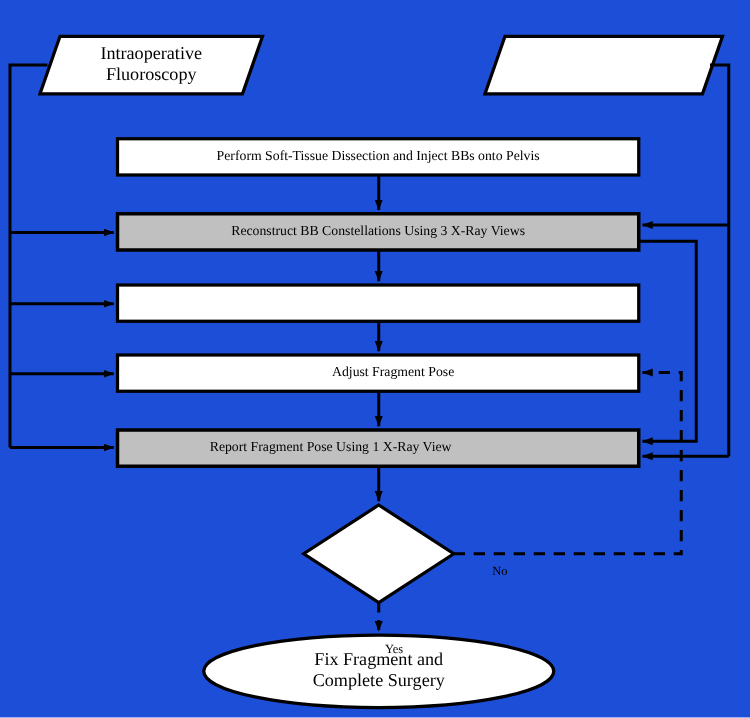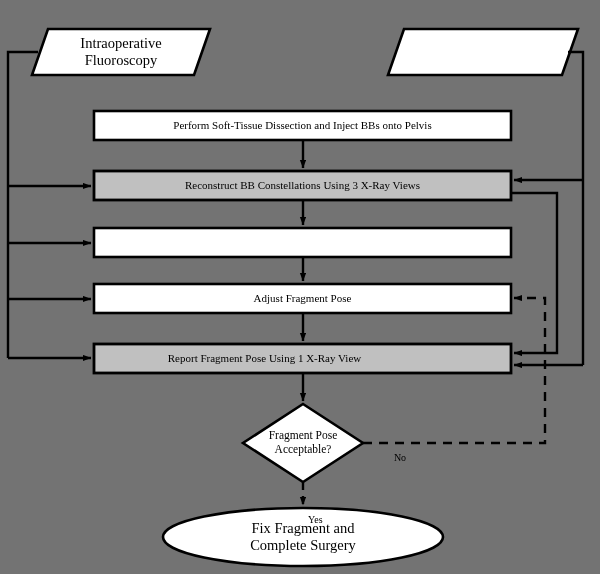--- a/index.html
+++ b/index.html
@@ -7,21 +7,21 @@
     padding: 0;
     background: #ffffff;
   }
   body {
     font-family: "Liberation Serif", "DejaVu Serif", serif;
   }
   #canvas {
     position: relative;
     width: 600px;
     height: 574px;
-    background: #737373;
+    background: #1d4ed8;
     overflow: hidden;
   }
   #canvas svg {
     position: absolute;
     left: 0;
     top: 0;
   }
   .node-label {
     position: absolute;
     display: flex;
@@ -94,26 +94,24 @@
 
   <div class="node-label io-label" style="left:32px; top:29px; width:178px; height:46px;">Intraoperative
 Fluoroscopy</div>
 
 
   <div class="node-label box-label" style="left:94px; top:111px; width:417px; height:29px;">Perform Soft-Tissue Dissection and Inject BBs onto Pelvis</div>
 
   <div class="node-label box-label" style="left:94px; top:171px; width:417px; height:29px;text-align:center;">Reconstruct BB Constellations Using 3 X-Ray Views</div>
 
 
-  <div class="node-label box-label" style="left:94px; top:284px; width:417px; height:29px;">Adjust Fragment Pose</div>
+  <div class="node-label box-label" style="left:106px; top:284px; width:417px; height:29px;">Adjust Fragment Pose</div>
 
   <div class="node-label box-label" style="left:94px; top:344px; width:341px; height:29px;border-radius:13px;">Report Fragment Pose Using 1 X-Ray View</div>
 
-  <div class="node-label dec-label" style="left:248px; top:420px; width:110px; height:46px;">Fragment Pose
-Acceptable?</div>
 
   <div class="node-label term-label" style="left:183px; top:514px; width:240px; height:46px;">Fix Fragment and
 Complete Surgery</div>
 
   <div class="node-label edge-label" style="left:380px; top:424px; width:40px; height:16px;">No</div>
 
   <div class="node-label edge-label" style="left:308px; top:486px; width:40px; height:16px; justify-content:flex-start;">Yes</div>
 
 </div>
 

